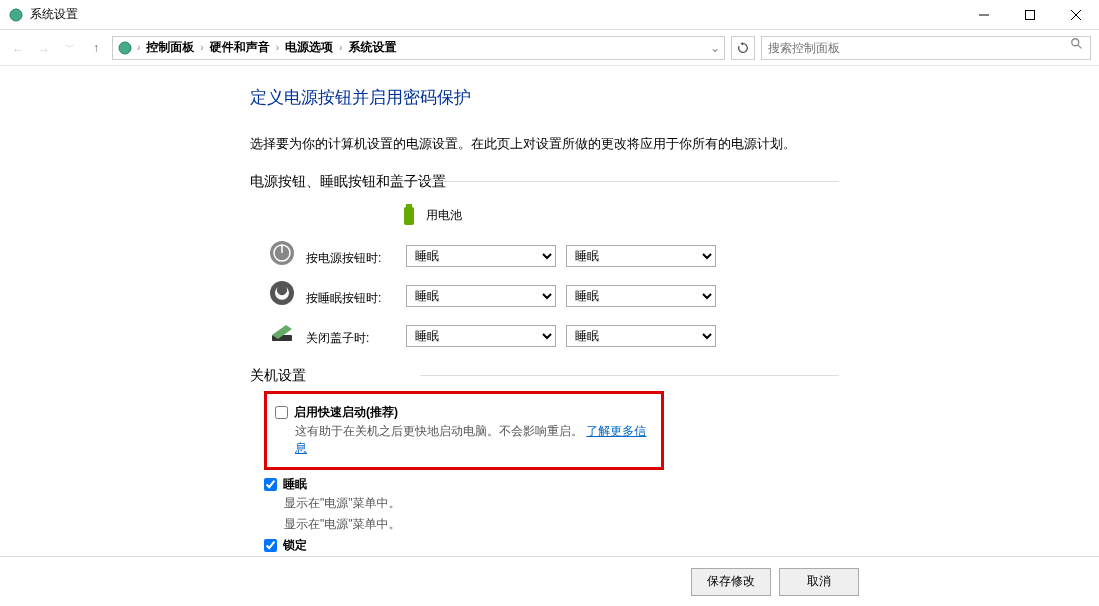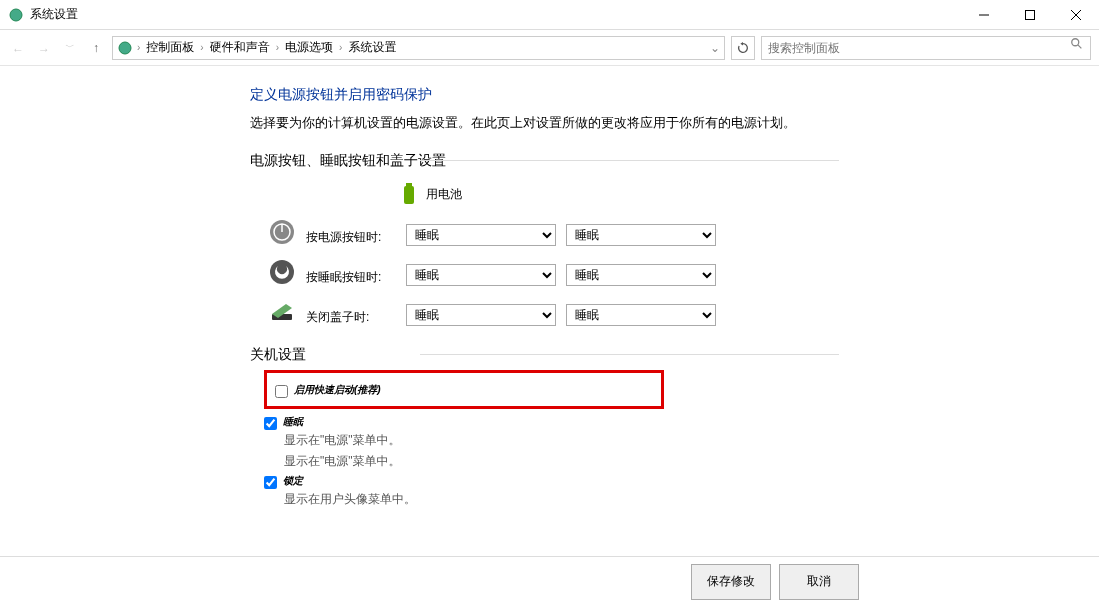--- a/index.html
+++ b/index.html
@@ -11,54 +11,54 @@
     .win-btns { display: flex; }
     .win-btn { width: 46px; height: 30px; display: flex; align-items: center; justify-content: center; cursor: pointer; }
     .win-btn svg { width: 10px; height: 10px; }
     
     .navbar { height: 36px; display: flex; align-items: center; padding: 0 8px; gap: 6px; border-bottom: 1px solid #e5e5e5; }
     .nav-arrow { width: 20px; height: 20px; display: flex; align-items: center; justify-content: center; color: #666; cursor: pointer; }
     .nav-arrow.disabled { color: #ccc; }
     .nav-breadcrumb { flex: 1; display: flex; align-items: center; border: 1px solid #ccc; height: 24px; padding: 0 4px; gap: 4px; background: #fff; }
     .bc-icon { width: 16px; height: 16px; }
     .bc-sep { color: #888; font-size: 10px; }
-    .bc-item { padding: 0 2px; cursor: pointer; }
+    .bc-item { padding: 0 2px; cursor: pointer; font-weight: bold; }
     .nav-refresh { width: 24px; height: 24px; border: 1px solid #ccc; display: flex; align-items: center; justify-content: center; cursor: pointer; }
     .nav-search { width: 330px; height: 24px; border: 1px solid #ccc; display: flex; padding: 0 6px; }
     .nav-search input { border: none; outline: none; flex: 1; font-size: 12px; color: #888; }
     .nav-search .search-icon { color: #888; }
     
     .content { padding: 20px 0 0 250px; height: calc(100% - 30px - 36px - 50px); overflow: auto; }
-    .page-title { color: #003399; font-size: 14px; margin-bottom: 10px; }
+    .page-title { color: #003399; font-size: 17px; margin-bottom: 26px; }
     .page-desc { font-size: 13px; margin-bottom: 20px; }
     
     .section-label { font-size: 14px; margin-bottom: 6px; }
     .section-line { position: relative; }
     .section-line::after { content: ""; position: absolute; left: 170px; right: 260px; top: 8px; border-top: 1px solid #ddd; }
     
     .columns-header { display: flex; margin: 12px 0 10px 150px; gap: 100px; text-align: center; }
     .col-h { display: flex; align-items: center; gap: 8px; width: 150px; }
     
     .setting-row { display: flex; align-items: flex-end; margin: 12px 0 12px 18px; }
     .setting-icon { width: 28px; height: 28px; margin-right: 10px; }
     .setting-label { width: 100px; font-size: 12px; }
     .setting-select { width: 150px; height: 22px; border: 1px solid #aaa; font-size: 12px; padding: 0 4px; background: #fff; margin-right: 10px; }
     
     .shutdown-section { margin-top: 20px; }
     .highlight-box { border: 3px solid #d00; padding: 6px 8px; width: 400px; margin: 6px 0 6px 14px; }
     .chk-row { display: flex; align-items: flex-start; gap: 6px; margin: 4px 0 2px 14px; }
     .chk-row.in-highlight { margin-left: 0; }
     .chk-row input[type=checkbox] { margin-top: 2px; }
-    .chk-title { font-weight: bold; font-size: 10px; font-style: italic; }
+    .chk-title { font-weight: bold; font-size: 12px; }
     .chk-desc { font-size: 12px; color: #555; margin-left: 34px; margin-bottom: 4px; }
     .chk-desc.in-highlight { margin-left: 20px; }
     .link { color: #0066cc; text-decoration: underline; cursor: pointer; }
     
     .footer { position: absolute; bottom: 0; right: 0; left: 0; height: 50px; border-top: 1px solid #ddd; display: flex; justify-content: flex-end; align-items: center; padding-right: 240px; gap: 8px; background: #fff; }
-    .footer button { width: 80px; height: 36px; border: 1px solid #aaa; background: #efefef; font-size: 12px; cursor: pointer; }
+    .footer button { width: 80px; height: 28px; border: 1px solid #aaa; background: #efefef; font-size: 12px; cursor: pointer; }
     
     .battery-svg { fill: #6a0; }
     .plug-svg { fill: #222; }
   </style>
 </head>
 <body>
 
 <div class="titlebar">
   <span class="icon">
     <svg viewBox="0 0 16 16">
@@ -171,20 +171,24 @@
   </div>
 
   <div class="shutdown-section">
     <div class="section-label section-line">关机设置</div>
 
     <div class="highlight-box">
       <div class="chk-row in-highlight">
         <input type="checkbox" style="">
         <span class="chk-title">启用快速启动(推荐)</span>
       </div>
+      <div class="chk-desc in-highlight">
+        <span>这有助于在关机之后更快地启动电脑。不会影响重启。</span>
+        <span class="link">了解更多信息</span>
+      </div>
     </div>
 
     <div class="chk-row">
       <input type="checkbox" checked="" style="">
       <span class="chk-title">睡眠</span>
     </div>
     <div class="chk-desc">显示在"电源"菜单中。</div>
 
     <div class="chk-desc">显示在"电源"菜单中。</div>
 

